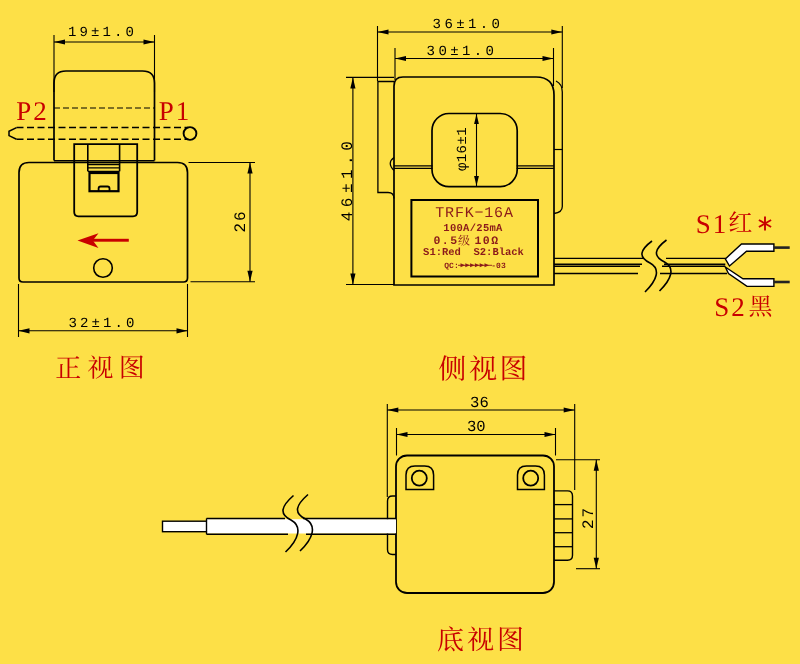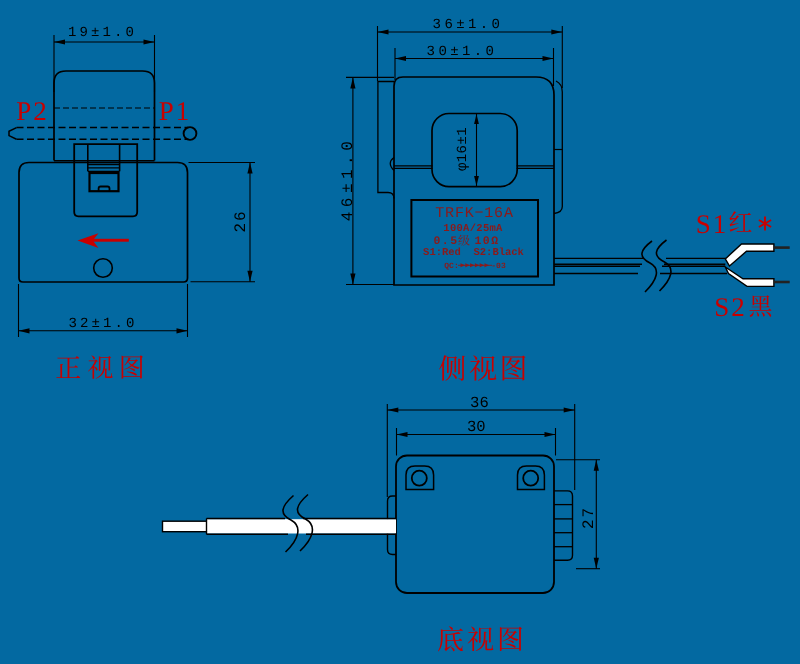--- a/index.html
+++ b/index.html
@@ -1,16 +1,16 @@
 <!DOCTYPE html>
 <html><head>
 <meta charset="utf-8">
 <style>
 html,body{margin:0;padding:0;background:#fff;}
-#page{position:relative;width:800px;height:664px;background:#0369a1;overflow:hidden;}
+#page{position:relative;width:800px;height:664px;background:#fde047;overflow:hidden;}
 text{white-space:pre;}
 </style>
 </head>
 <body>
 
 <div id="page">
 <svg width="800" height="664" viewBox="0 0 800 664" text-rendering="geometricPrecision">
 
 <g>
 <line x1="54" y1="35" x2="54" y2="92" stroke="#000" stroke-width="1.1"></line>

